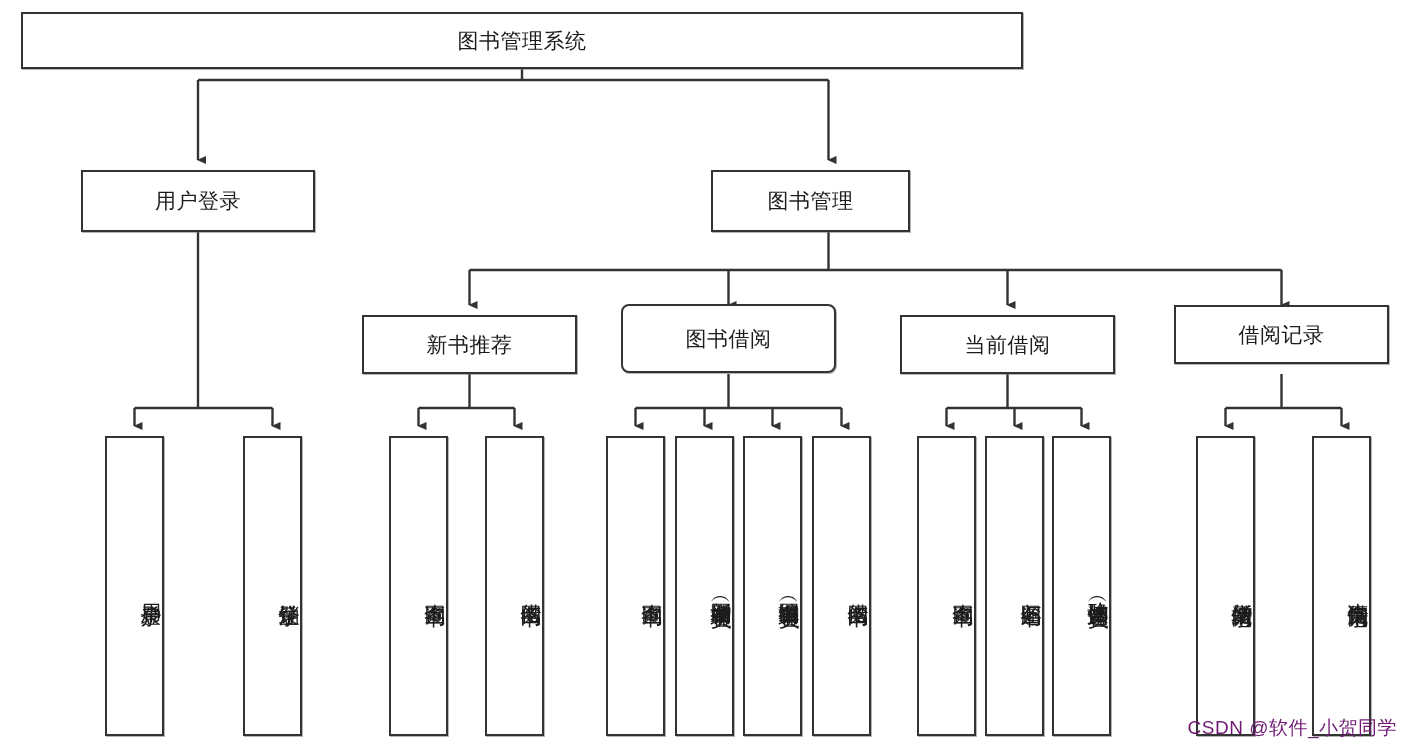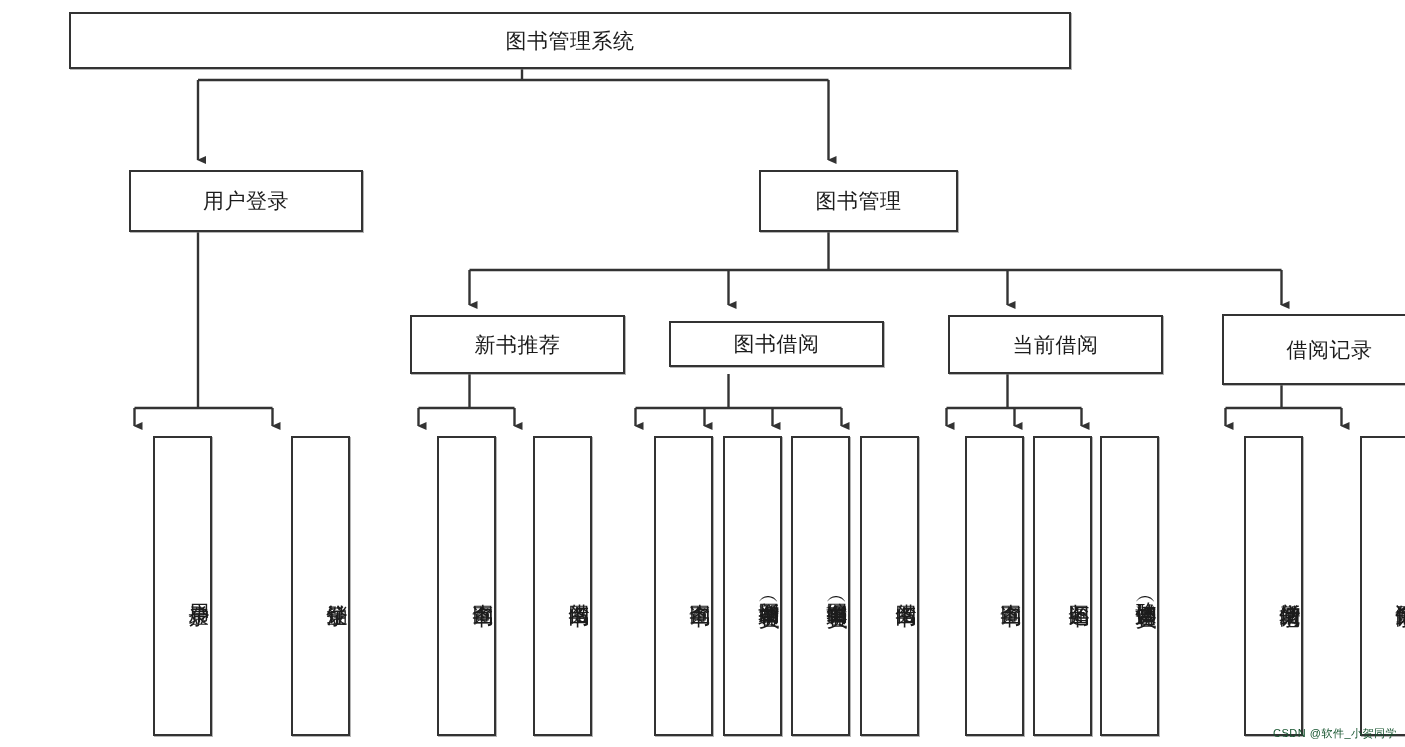--- a/index.html
+++ b/index.html
@@ -31,21 +31,20 @@
   .node {
     position: absolute;
     box-sizing: border-box;
     background: #ffffff;
     border: 2px solid #333333;
     box-shadow: 1px 1px 0 0 rgba(120,120,120,0.55);
     display: flex;
     align-items: center;
     justify-content: center;
     color: #1c1c1c;
-    margin-left: 48px;
   }
   .node.horizontal {
     font-size: 21px;
     letter-spacing: 0.5px;
   }
   .node.vertical {
     writing-mode: vertical-rl;
     text-orientation: upright;
     font-size: 21px;
     line-height: 1.05;
@@ -60,22 +59,22 @@
     text-orientation: upright;
     display: block;
   }
   .node-label {
     display: block;
   }
   .watermark {
     position: absolute;
     right: 8px;
     bottom: 6px;
-    font-size: 11px;
-    color: #14532d;
+    font-size: 19px;
+    color: #701a75;
     white-space: nowrap;
     letter-spacing: 0.5px;
   }
 </style>
 </head>
 <body>
 
 <div id="diagram-root">
 
   <svg class="wires" viewBox="0 0 1405 747" xmlns="http://www.w3.org/2000/svg">
@@ -127,27 +126,27 @@
       </div>
       <div class="node horizontal" style="left: 81px; top: 170px; width: 234px; height: 62px;">
         <span class="node-label">用户登录</span>
       </div>
       <div class="node horizontal" style="left: 711px; top: 170px; width: 199px; height: 62px;">
         <span class="node-label">图书管理</span>
       </div>
       <div class="node horizontal" style="left: 362px; top: 315px; width: 215px; height: 59px;">
         <span class="node-label">新书推荐</span>
       </div>
-      <div class="node horizontal" style="left: 621px; top: 321px; width: 215px; height: 46px;">
+      <div class="node horizontal" style="left: 621px; top: 304px; width: 215px; height: 69px; border-radius: 8px;">
         <span class="node-label">图书借阅</span>
       </div>
       <div class="node horizontal" style="left: 900px; top: 315px; width: 215px; height: 59px; text-align: right;">
         <span class="node-label">当前借阅</span>
       </div>
-      <div class="node horizontal" style="left: 1174px; top: 314px; width: 215px; height: 71px;">
+      <div class="node horizontal" style="left: 1174px; top: 305px; width: 215px; height: 59px;">
         <span class="node-label">借阅记录</span>
       </div>
       <div class="node vertical" style="left: 105px; top: 436px; width: 59px; height: 300px;">
         <span class="vtext node-label">用户登录</span>
       </div>
       <div class="node vertical" style="left: 243px; top: 436px; width: 59px; height: 300px;">
         <span class="vtext node-label">注销登录</span>
       </div>
       <div class="node vertical" style="left: 389px; top: 436px; width: 59px; height: 300px;">
         <span class="vtext node-label">查询图书</span>

